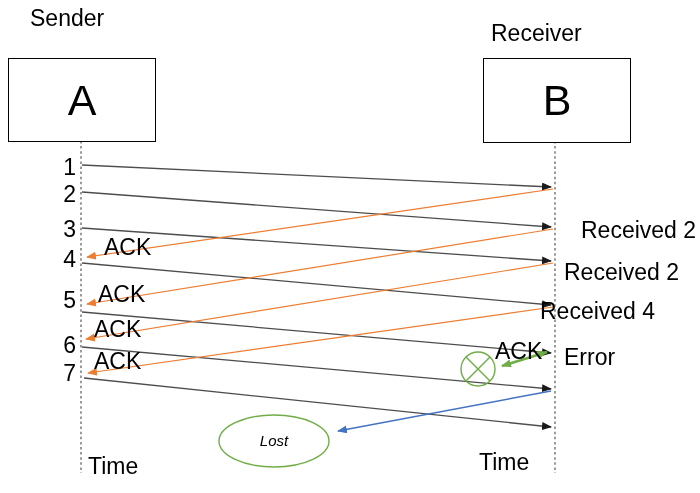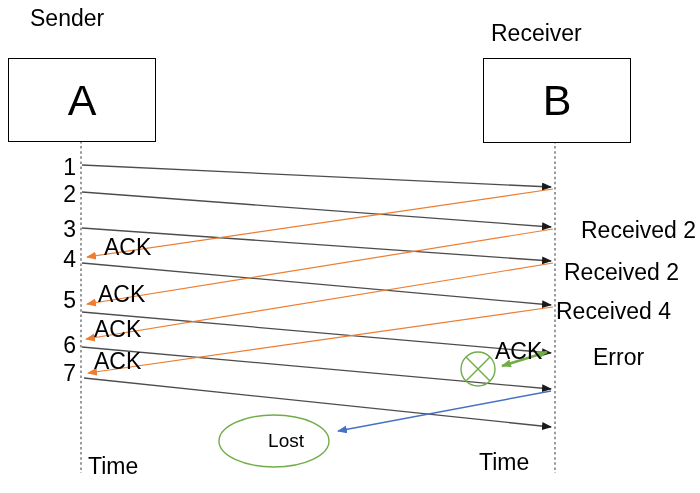--- a/index.html
+++ b/index.html
@@ -8,21 +8,21 @@
     font-family:"Liberation Sans",sans-serif;color:#000;
   }
   #wires{position:absolute;left:0;top:0;width:700px;height:493px;}
   .lbl{position:absolute;font-size:23px;line-height:26px;white-space:nowrap;}
   .seq{width:28px;text-align:right;}
   .node-box{
     position:absolute;border:1.6px solid #000;background:#fff;
     display:flex;align-items:center;justify-content:center;
     font-size:43px;
   }
-  .lost-lbl{position:absolute;font-size:19px;line-height:17px;width:60px;text-align:right;}
+  .lost-lbl{position:absolute;font-size:15px;line-height:17px;width:60px;text-align:center;font-style:italic;}
   .timeline{stroke:#595959;stroke-width:1.2;stroke-dasharray:2.5 2.6;fill:none;}
   .frame{stroke:#4d4d4d;stroke-width:1.3;}
   .ackline{stroke:#ED7D31;stroke-width:1.2;}
   .greenline{stroke:#70AD47;stroke-width:2.6;}
   .greenshape{stroke:#70AD47;stroke-width:1.4;fill:none;}
   .blueline{stroke:#4472C4;stroke-width:1.4;}
 </style>
 </head>
 <body>
 
@@ -97,22 +97,22 @@
   <div class="lbl seq" style="left:48px;top:332px;">6</div>
   <div class="lbl seq" style="left:48px;top:360px;">7</div>
 
   <div class="lbl" style="left:104px;top:234px;">ACK</div>
   <div class="lbl" style="left:98px;top:281px;">ACK</div>
   <div class="lbl" style="left:94px;top:316px;">ACK</div>
   <div class="lbl" style="left:94px;top:348px;">ACK</div>
 
   <div class="lbl" style="left:561px;top:217px;margin-left:20px;">Received 2</div>
   <div class="lbl" style="left:564px;top:259px;">Received 2</div>
-  <div class="lbl" style="left:556px;top:298px;text-align:right;">Received 4</div>
-  <div class="lbl" style="left:564px;top:344px;margin-left:29px;">Error</div>
+  <div class="lbl" style="left:540px;top:298px;text-align:right;">Received 4</div>
+  <div class="lbl" style="left:564px;top:344px;">Error</div>
 
   <div class="lbl" style="left:495px;top:338px;">ACK</div>
 
   <div class="lost-lbl" style="left:244px;top:432px;">Lost</div>
 
   <div class="lbl" style="left:88px;top:453px;">Time</div>
   <div class="lbl" style="left:479px;top:449px;">Time</div>
 
 </div>
 

